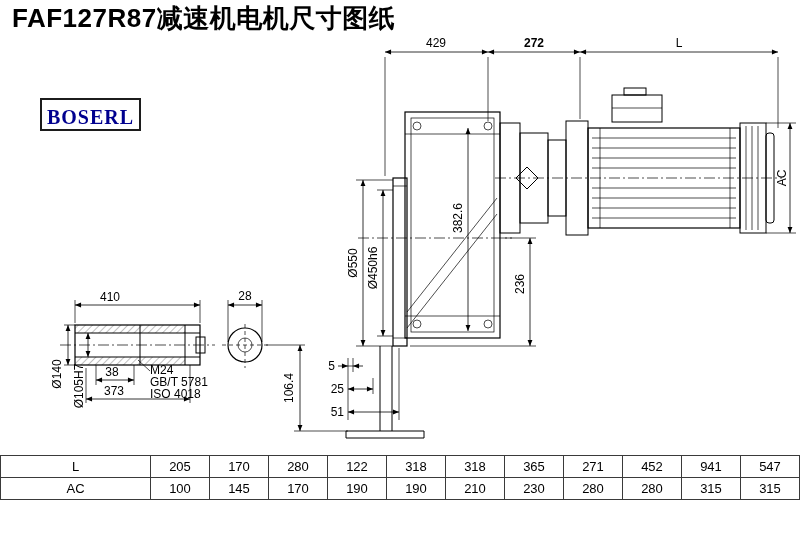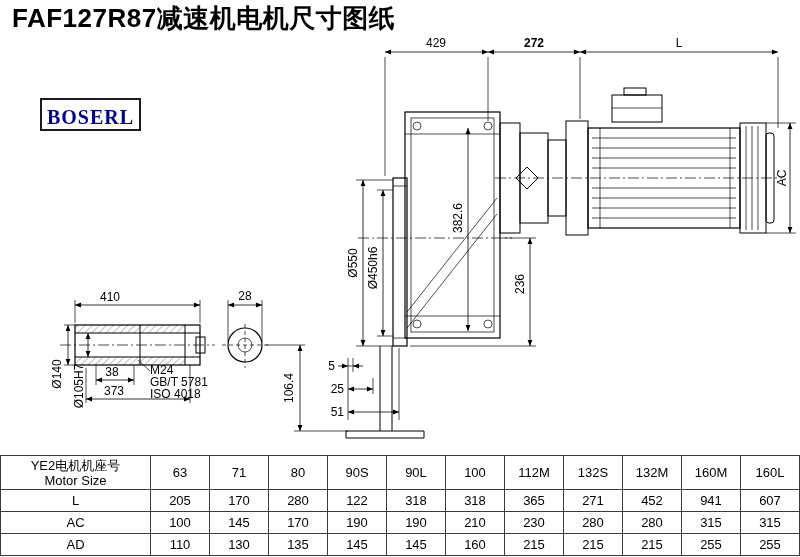--- a/index.html
+++ b/index.html
@@ -249,73 +249,42 @@
       <col>
       <col>
       <col>
       <col>
       <col>
       <col>
       <col>
       <col>
   </colgroup>
   <tbody>
-    <tr class="hdr">
-      <th class="hcell">
-        <div>YE2电机机座号</div>
-        <div>Motor Size</div>
-      </th>
-      <th>63</th>
-      <th>71</th>
-      <th>80</th>
-      <th>90S</th>
-      <th>90L</th>
-      <th>100</th>
-      <th>112M</th>
-      <th>132S</th>
-      <th>132M</th>
-      <th>160M</th>
-      <th>160L</th>
-    </tr>
     <tr class="datarow">
       <td>L</td>
       <td>205</td>
       <td>170</td>
       <td>280</td>
       <td>122</td>
       <td>318</td>
       <td>318</td>
       <td>365</td>
       <td>271</td>
       <td>452</td>
       <td>941</td>
-      <td>607</td>
+      <td>547</td>
     </tr>
     <tr class="datarow">
       <td>AC</td>
       <td>100</td>
       <td>145</td>
       <td>170</td>
       <td>190</td>
       <td>190</td>
       <td>210</td>
       <td>230</td>
       <td>280</td>
       <td>280</td>
       <td>315</td>
       <td>315</td>
     </tr>
-    <tr class="datarow">
-      <td>AD</td>
-      <td>110</td>
-      <td>130</td>
-      <td>135</td>
-      <td>145</td>
-      <td>145</td>
-      <td>160</td>
-      <td>215</td>
-      <td>215</td>
-      <td>215</td>
-      <td>255</td>
-      <td>255</td>
-    </tr>
   </tbody>
 </table>
 
 </body></html>

